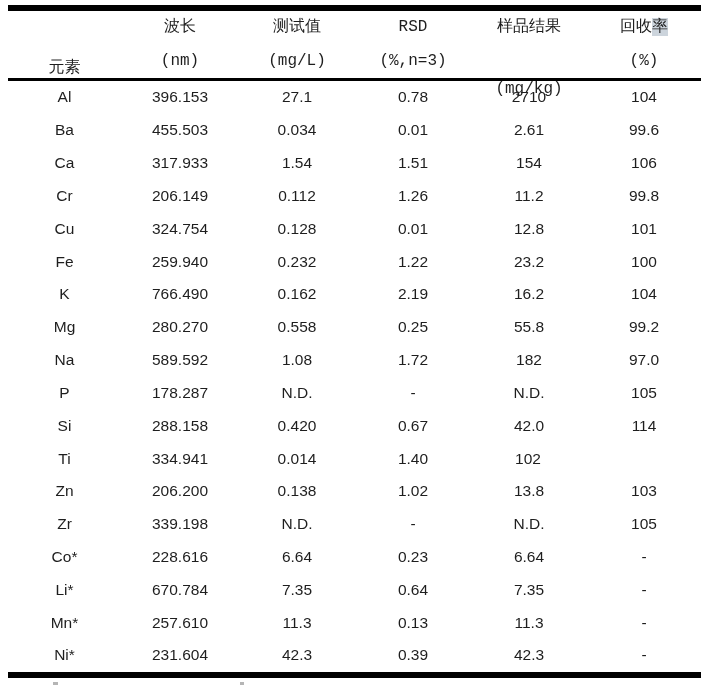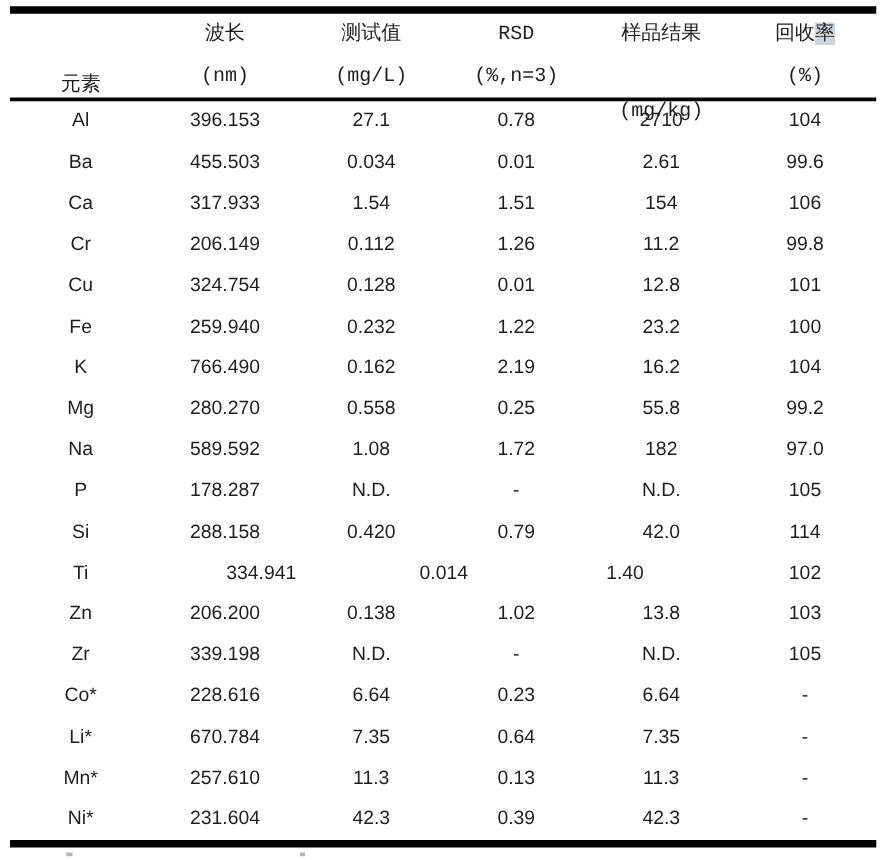--- a/index.html
+++ b/index.html
@@ -58,21 +58,20 @@
     height: 591px;
     display: flex;
     flex-direction: column;
     color: #1e1e1e;
     font-size: 15.5px;
   }
   .trow {
     flex: 1 1 auto;
     display: flex;
     align-items: center;
-    justify-content: space-between;
   }
   .tcell {
     text-align: center;
     white-space: nowrap;
   }
   
   .c0 { width: 113px; }
   .c1 { width: 118px; }
   .c2 { width: 116px; }
   .c3 { width: 116px; }
@@ -200,21 +199,21 @@
           <div class="tcell c1">178.287</div>
           <div class="tcell c2">N.D.</div>
           <div class="tcell c3">-</div>
           <div class="tcell c4">N.D.</div>
           <div class="tcell c5">105</div>
         </div>
         <div class="trow">
           <div class="tcell c0">Si</div>
           <div class="tcell c1">288.158</div>
           <div class="tcell c2">0.420</div>
-          <div class="tcell c3">0.79</div>
+          <div class="tcell c3">0.67</div>
           <div class="tcell c4">42.0</div>
           <div class="tcell c5">114</div>
         </div>
         <div class="trow">
           <div class="tcell c0">Ti</div>
           <div class="tcell c1">334.941</div>
           <div class="tcell c2">0.014</div>
           <div class="tcell c4">1.40</div>
           <div class="tcell c5">102</div>
         </div>

